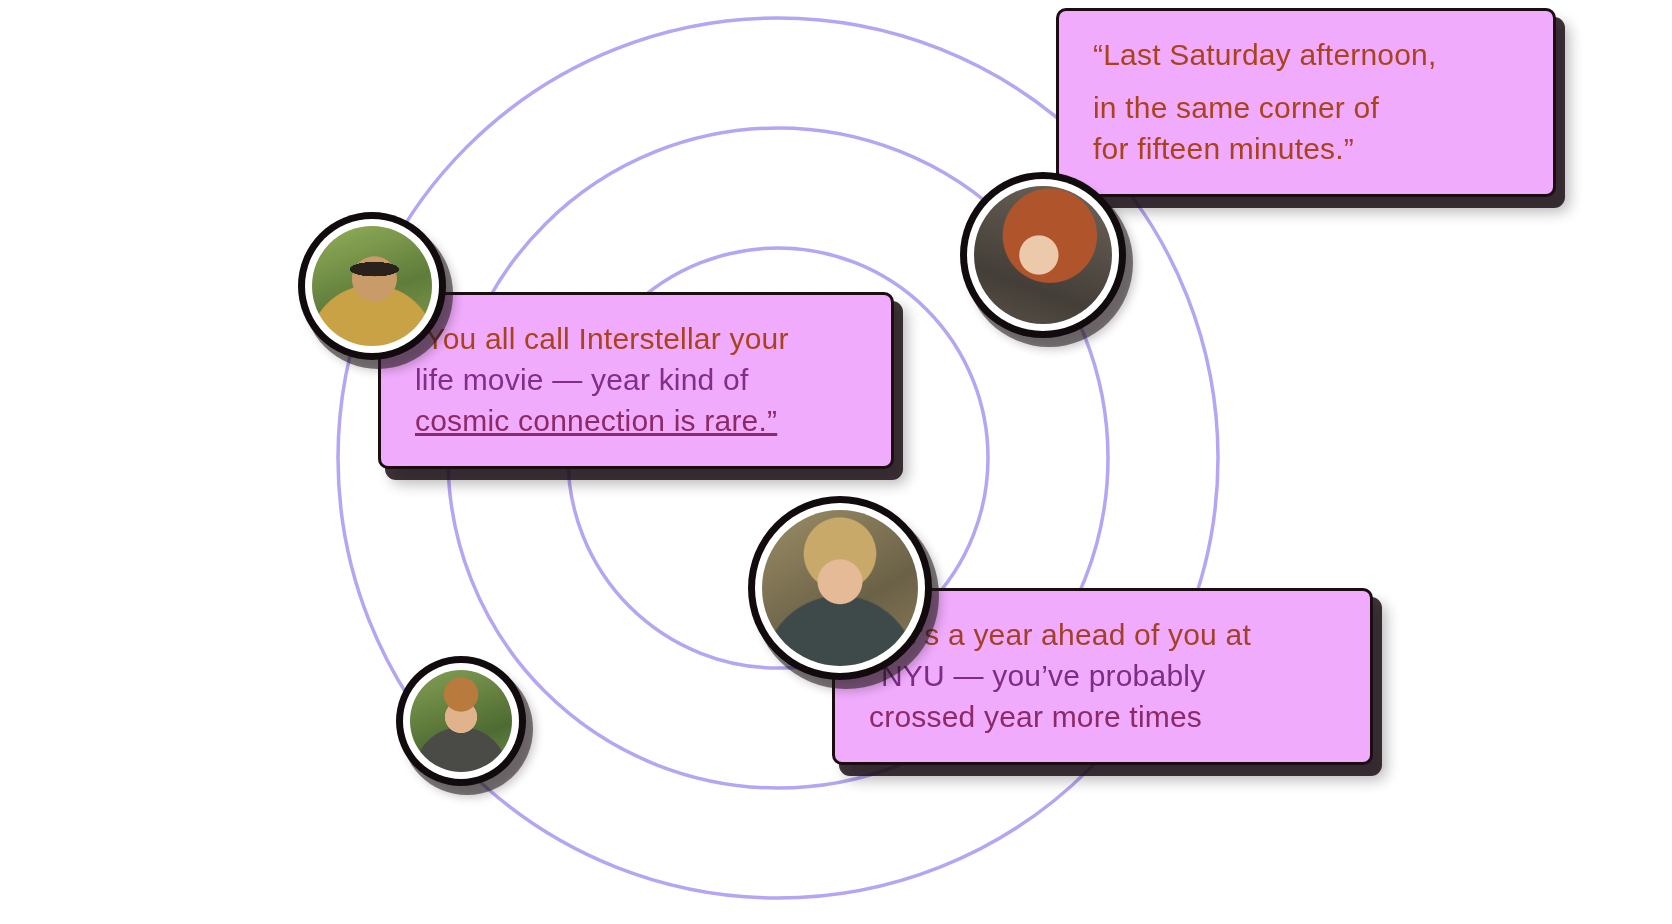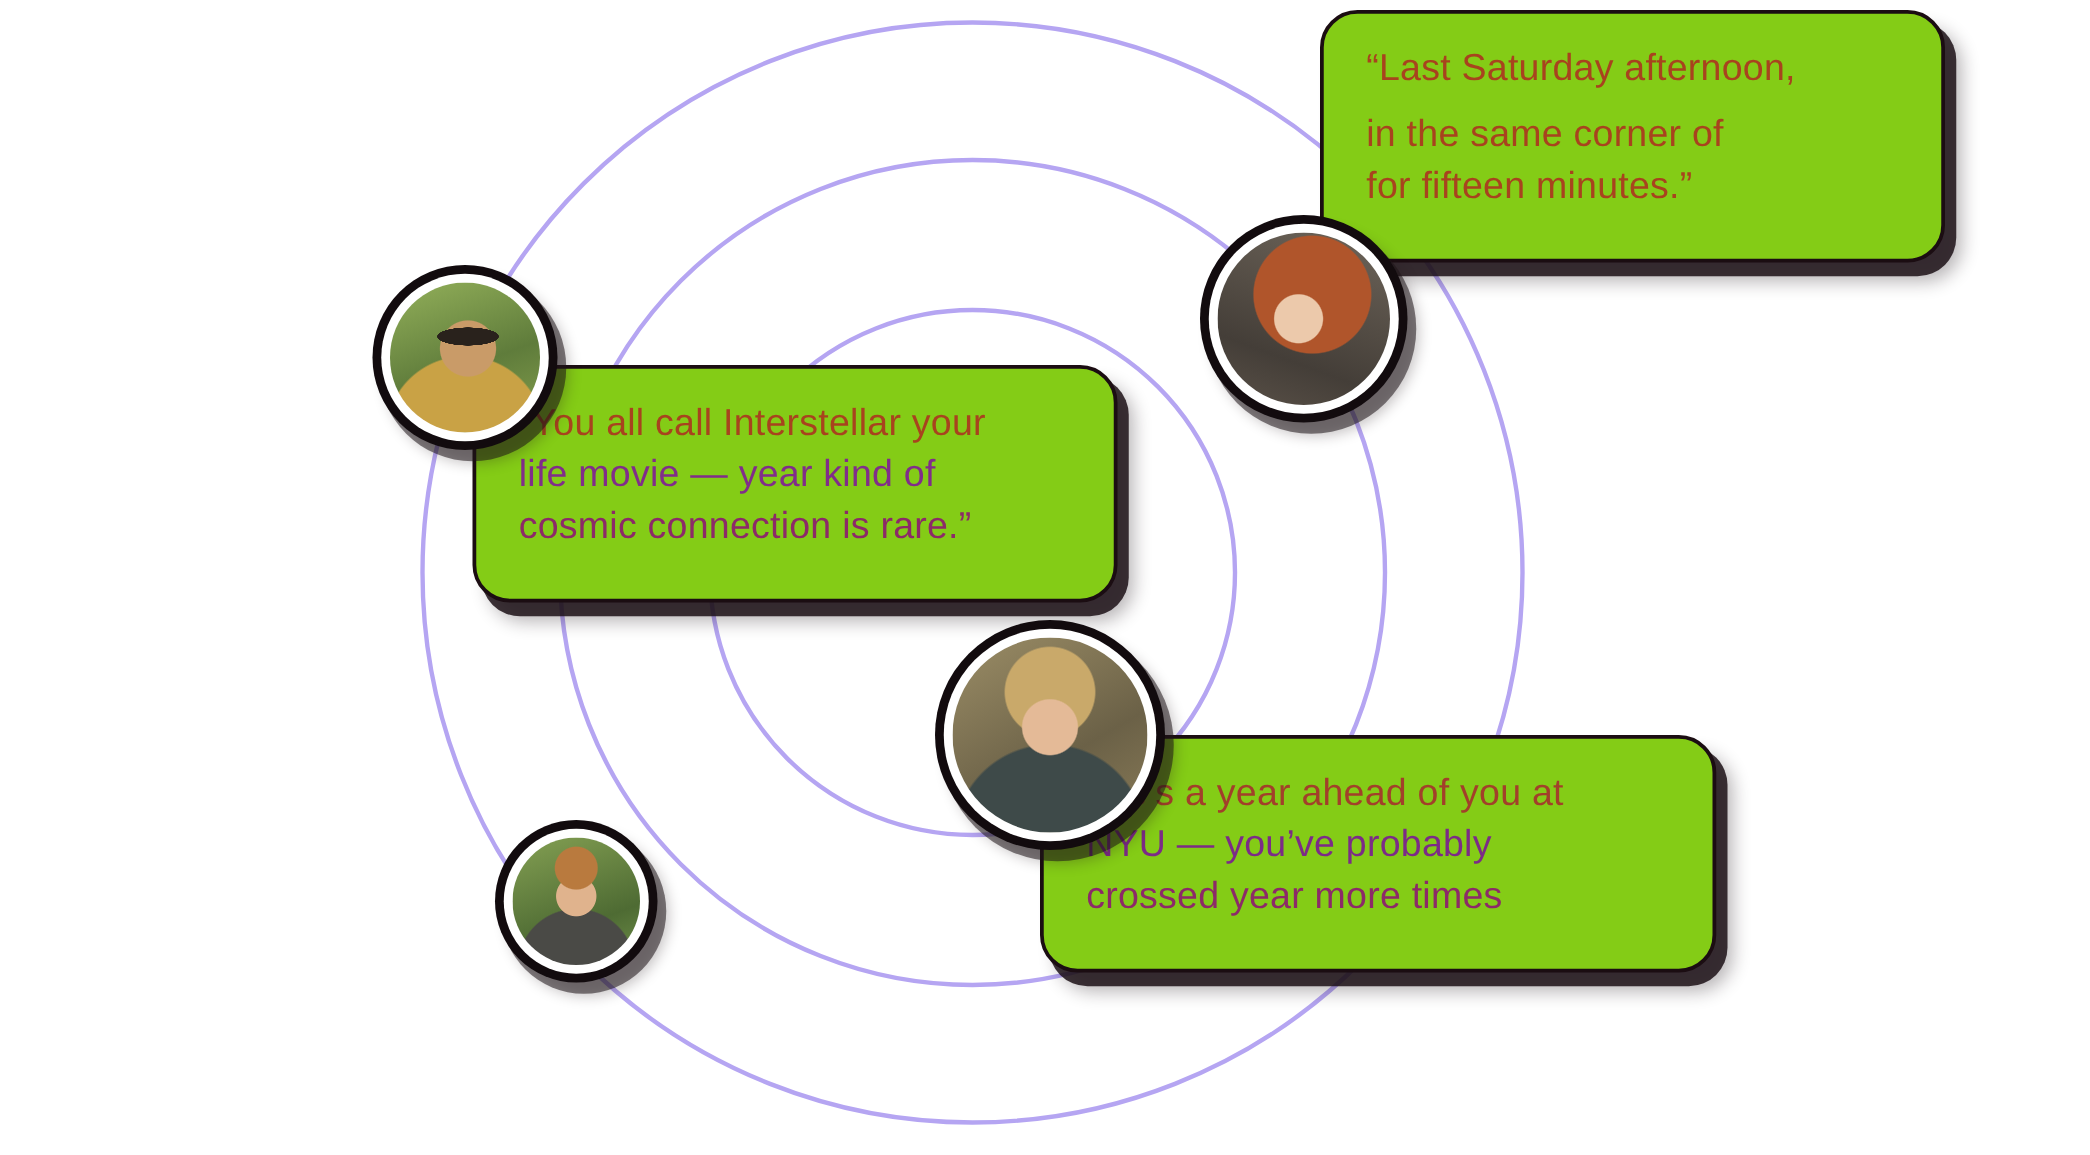--- a/index.html
+++ b/index.html
@@ -62,24 +62,24 @@
     background:
       radial-gradient(circle at 50% 24%, #b97a3e 0 18%, rgba(185,122,62,0) 19%),            
       radial-gradient(circle at 50% 46%, #e0b38d 0 21%, rgba(224,179,141,0) 22%),           
       radial-gradient(circle at 50% 102%, #4a4a46 0 40%, rgba(74,74,70,0) 41%),             
       linear-gradient(160deg, #84a053 0%, #4e6b33 65%, #70904a 100%);                        
   }
 
   
   .card {
     position:absolute;
-    background:#84cc16;
+    background:#f0abfc;
     border:3px solid #1b0d12;
-    border-radius:30px;
-    padding:23px 34px 38px 34px;
+    border-radius:10px;
+    padding:23px 34px 25px 34px;
     box-shadow:8px 10px 0 1px rgba(28,17,22,0.85), 13px 15px 14px rgba(28,17,22,0.3);
   }
   .quote-line {
     display:block;
     font-size:30px;
     line-height:41px;
     font-weight:500;
     letter-spacing:0.2px;
     white-space:nowrap;
   }
@@ -103,28 +103,28 @@
         <span class="quote-line" style="color: rgb(168, 67, 30);">“Last Saturday afternoon,</span>
         <span class="quote-line" style="color: rgb(168, 67, 30); margin-top: 12px;">in the same corner of</span>
         <span class="quote-line" style="color: rgb(168, 67, 30);">for fifteen minutes.”</span>
       </div>
   </div>
 
   <div class="card card-2">
     <div class="quote">
         <span class="quote-line" style="color: rgb(168, 67, 30);">“You all call Interstellar your</span>
         <span class="quote-line" style="color: rgb(129, 45, 138);">life movie — year kind of</span>
-        <span class="quote-line" style="color: rgb(140, 42, 104);">cosmic connection is rare.”</span>
+        <span class="quote-line" style="color: rgb(140, 42, 104); text-decoration: underline;">cosmic connection is rare.”</span>
       </div>
   </div>
 
   <div class="card card-3">
     <div class="quote">
         <span class="quote-line" style="color: rgb(162, 64, 42);">“He’s a year ahead of you at</span>
-        <span class="quote-line" style="color: rgb(124, 43, 135);">NYU — you’ve probably</span>
+        <span class="quote-line" style="color: rgb(124, 43, 135); margin-left: 12px;">NYU — you’ve probably</span>
         <span class="quote-line" style="color: rgb(140, 42, 104);">crossed year more times</span>
       </div>
   </div>
 
   <div class="avatar avatar-1" aria-label="Smiling man wearing sunglasses and a mustard hoodie outdoors">
     <div class="avatar-inner">
       <div class="photo photo-1"></div>
     </div>
   </div>
 

